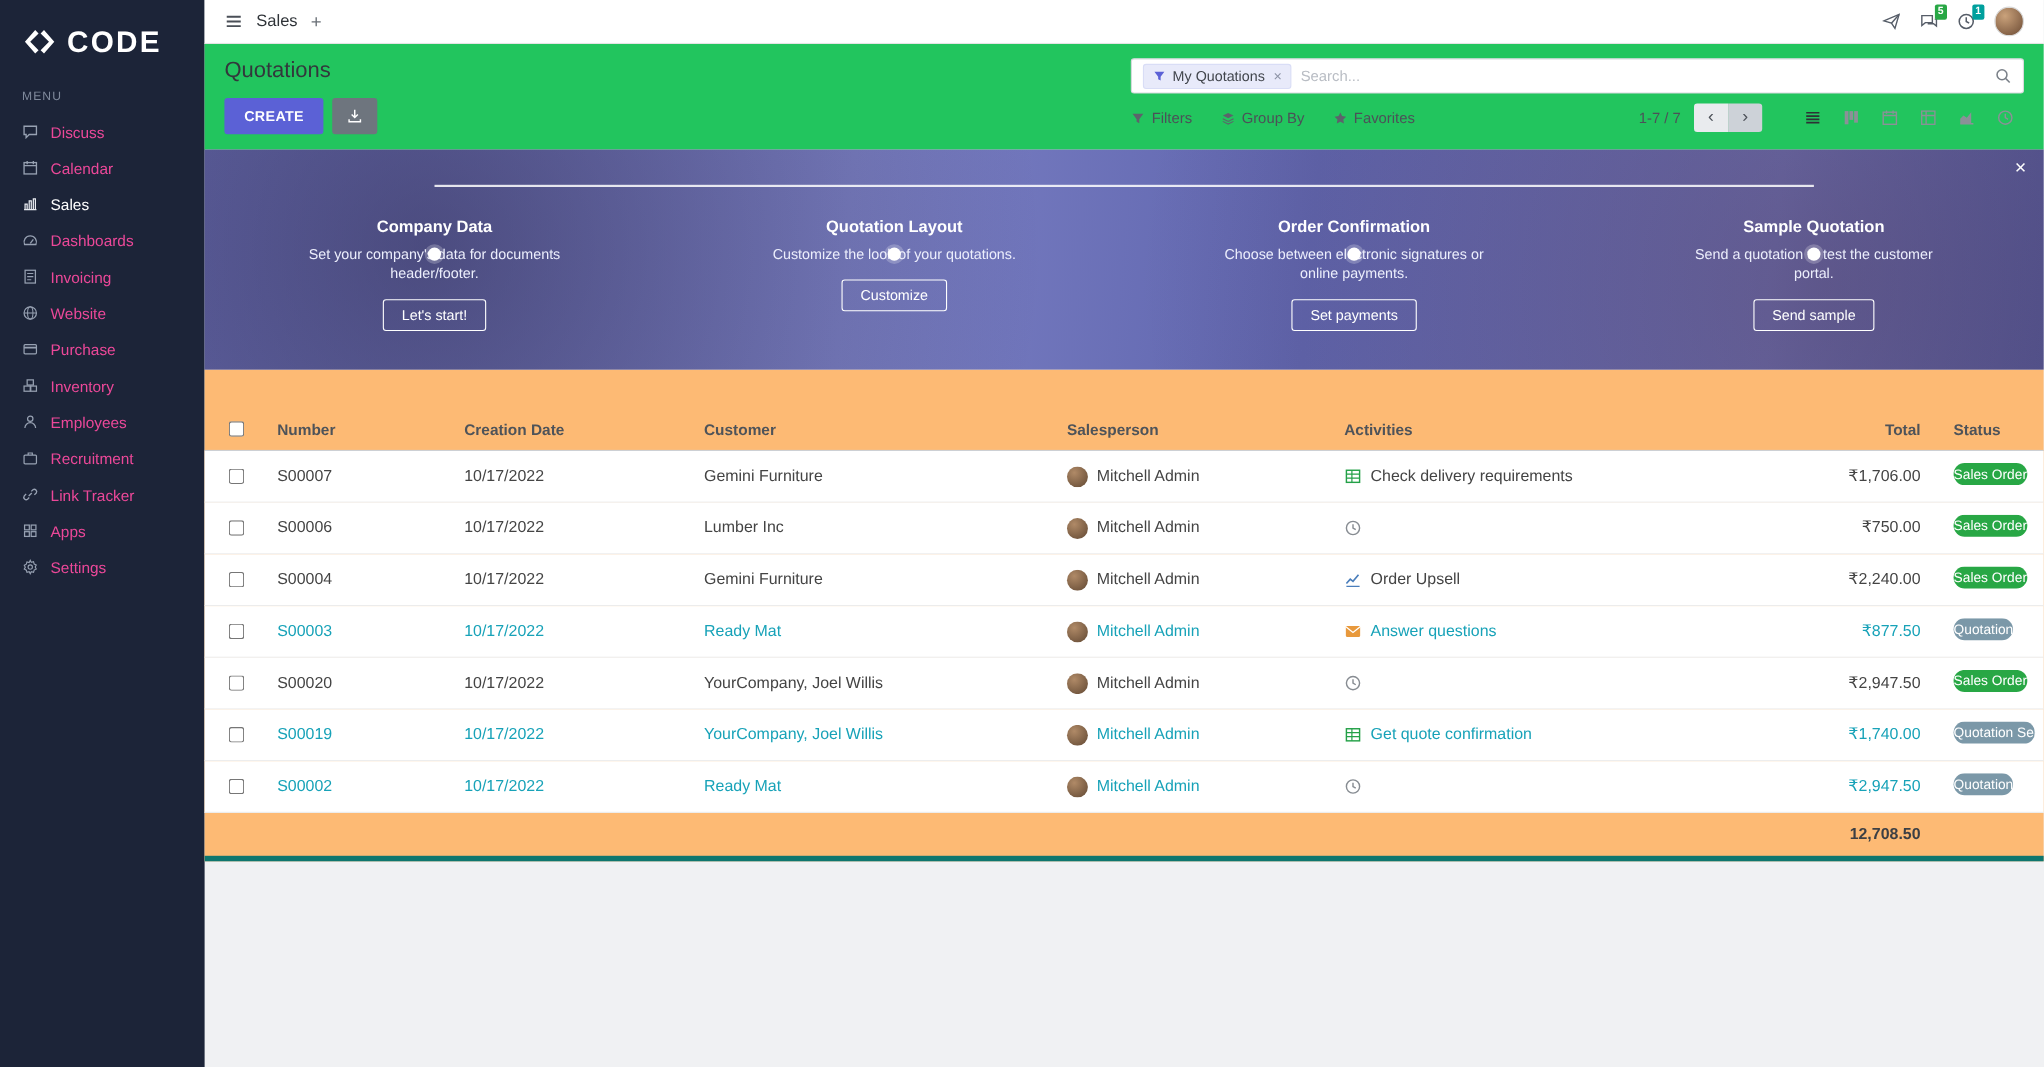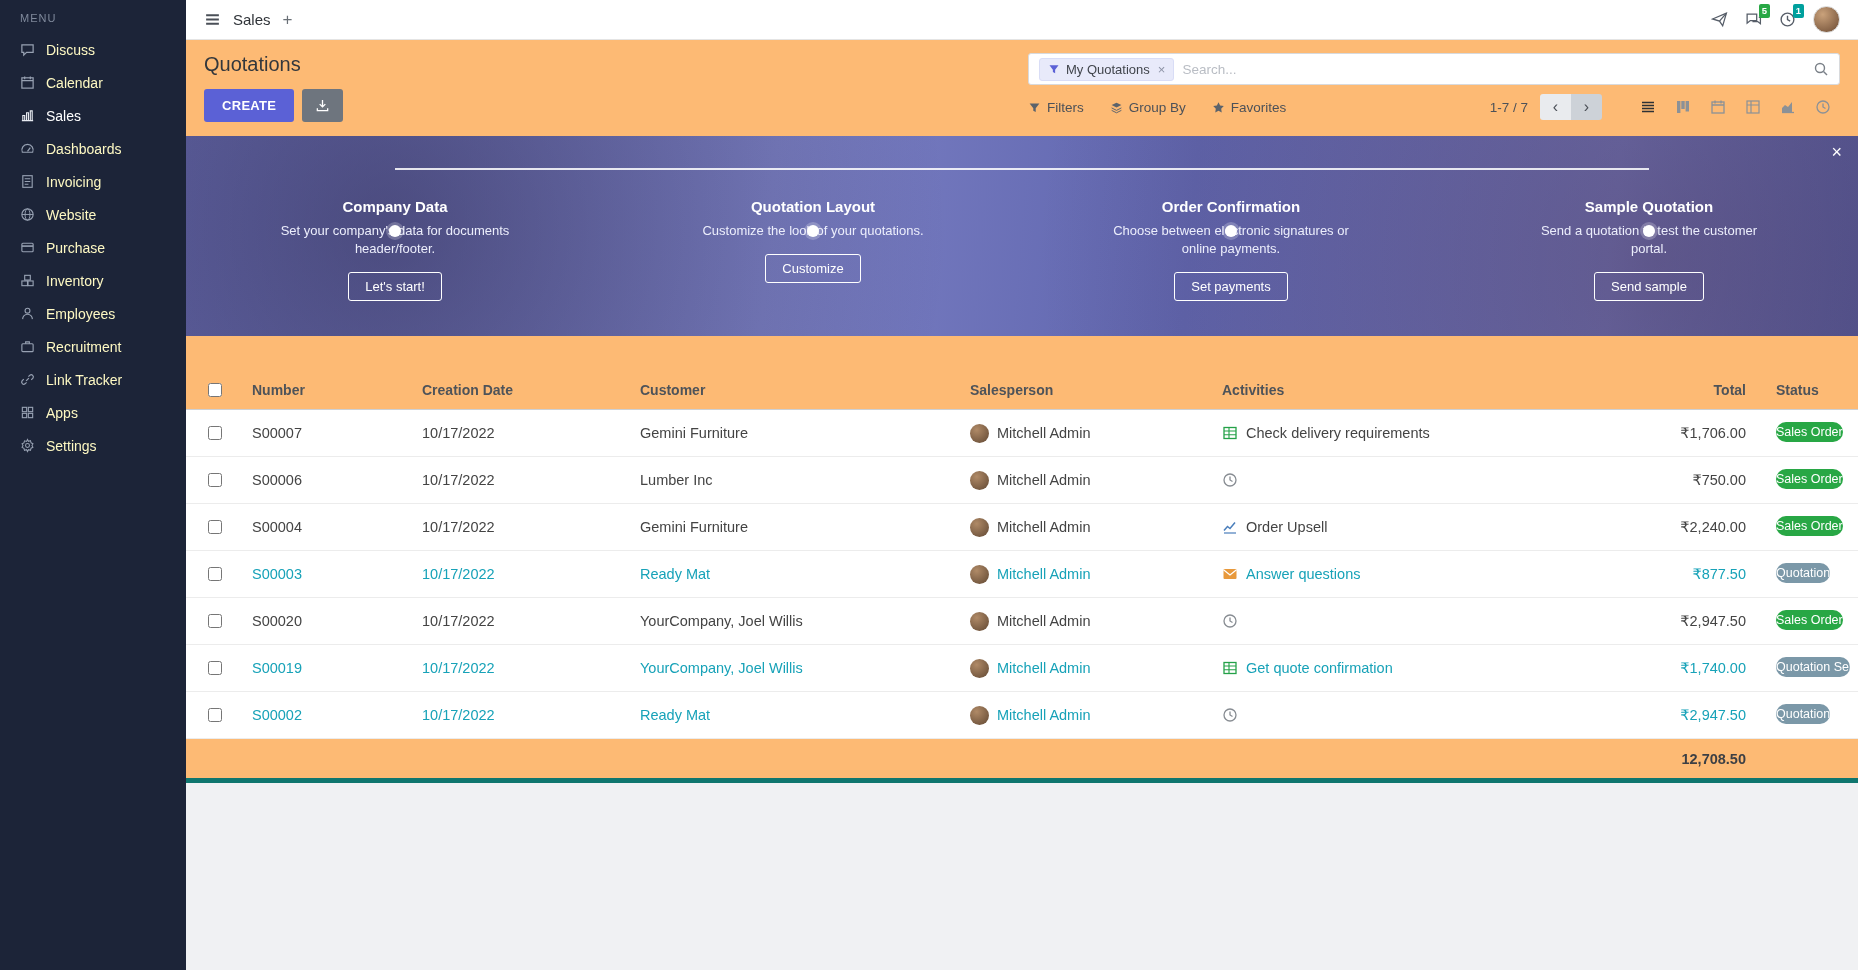--- a/index.html
+++ b/index.html
@@ -8,42 +8,42 @@
 .app{display:flex;width:100%;height:100%}
 .ic{display:inline-block}
 .ic svg{width:100%;height:100%;display:block}
 
 
 .sidebar{width:186px;flex:none;background:#1c2438;color:#c3c9d4;display:flex;flex-direction:column}
 .logo{display:flex;align-items:center;gap:9px;padding:22px 12px 16px 20px;cursor:pointer}
 .logo-icon{width:32px;height:32px;color:#fff}
 .logo-text{font-size:27px;font-weight:bold;color:#fff;letter-spacing:2px}
 .menu-label{padding:12px 20px 9px;font-size:11px;letter-spacing:1px;color:#7f899b}
-.nav-item{display:flex;align-items:center;gap:11px;height:33px;padding:0 20px;font-size:14px;cursor:pointer;color:#fef9c3}
+.nav-item{display:flex;align-items:center;gap:11px;height:33px;padding:0 20px;font-size:14px;cursor:pointer;color:#ec4899}
 .nav-item:hover,.nav-item.active{color:#fff}
 .nav-icon{width:15px;height:15px;flex:none;color:#97a1b2}
 .nav-item.active .nav-icon{color:#e8ebf1}
 
 
 .main{flex:1;min-width:0;display:flex;flex-direction:column}
 
 
 .topbar{height:40px;background:#fff;border-bottom:1px solid #e4e4e4;display:flex;align-items:center;gap:12px;padding:0 18px;flex:none;box-shadow:0 1px 2px rgba(0,0,0,.05)}
 .tb-burger{width:17px;height:17px;color:#4a4f57;cursor:pointer}
 .tb-title{font-size:15px;color:#2f3338;cursor:pointer}
 .tb-plus{font-size:17px;color:#6a7077;cursor:pointer}
 .tb-right{margin-left:auto;display:flex;align-items:center;gap:17px}
 .tb-ic{width:17px;height:17px;color:#565d68;cursor:pointer}
 .ic-wrap{position:relative;display:flex;cursor:pointer}
 .badge-count{position:absolute;top:-7px;right:-8px;background:#28a745;color:#fff;font-size:9.5px;line-height:1;padding:2px 3px;border-radius:2px;font-weight:bold}
 .badge-count.teal{background:#00a09d}
 .tb-avatar{width:27px;height:27px;border-radius:50%;background:radial-gradient(circle at 35% 30%,#caa27b,#6b4a33);border:1px solid #d8d8d8;cursor:pointer;flex:none}
 
 
-.control-panel{background:#fdba74;padding:13px 18px 14px;display:flex;justify-content:space-between;flex:none}
+.control-panel{background:#22c55e;padding:13px 18px 14px;display:flex;justify-content:space-between;flex:none}
 .cp-title{font-size:20px;font-weight:400;color:#33373c;margin-bottom:13px}
 .cp-buttons{display:flex}
 .btn-create{background:#5b61d6;color:#fff;border:none;border-radius:3px;padding:9px 18px;font-size:13px;font-weight:bold;letter-spacing:.3px;cursor:pointer;font-family:inherit}
 .btn-export{background:#6e757e;color:#fff;border:none;border-radius:3px;padding:8px 13px;margin-left:8px;cursor:pointer;display:flex;align-items:center}
 .btn-export .ic{width:15px;height:15px}
 .cp-right{width:812px;display:flex;flex-direction:column}
 .searchbar{display:flex;align-items:center;height:32px;border:1px solid #d8dadd;border-radius:3px;background:#fff;padding:0 10px;gap:8px}
 .facet{display:flex;align-items:center;gap:6px;background:#e8eafa;border:1px solid #d9ddf6;border-radius:3px;padding:3px 8px;font-size:13px;color:#41454c;cursor:pointer;white-space:nowrap}
 .facet .ic{width:12px;height:12px;color:#5b61d6}
 .facet-x{color:#8d93a6;font-size:13px;cursor:pointer;margin-left:2px}
@@ -97,20 +97,29 @@
 .hl .c-number,.hl .c-date,.hl .c-customer,.hl .c-sales span,.hl .act-label,.hl .c-total{color:#17a2b8}
 .tfoot{height:44px;border-bottom:5px solid #0f766e}
 .foot-total{font-weight:bold;color:#3c3f44}
 </style>
 </head>
 <body>
 
 <div class="app">
 
   <aside class="sidebar">
+    <div class="logo">
+      <span class="ic logo-icon">
+          <svg viewBox="0 0 24 24">
+            <path d="M9 4L2 12l7 8 2.3-2.3L5.6 12l5.7-5.7z" fill="currentColor"></path>
+            <path d="M15 4l7 8-7 8-2.3-2.3 5.7-5.7-5.7-5.7z" fill="currentColor"></path>
+          </svg>
+        </span>
+      <span class="logo-text">CODE</span>
+    </div>
     <div class="menu-label">MENU</div>
     <nav id="nav">
         <div class="nav-item">
           <span class="ic nav-icon">
             <svg viewBox="0 0 16 16">
               <path d="M2 3h12v8H7l-3 3v-3H2z" fill="none" stroke="currentColor" stroke-width="1.3"></path>
             </svg>
           </span>
           <span class="nav-label">Discuss</span>
         </div>

